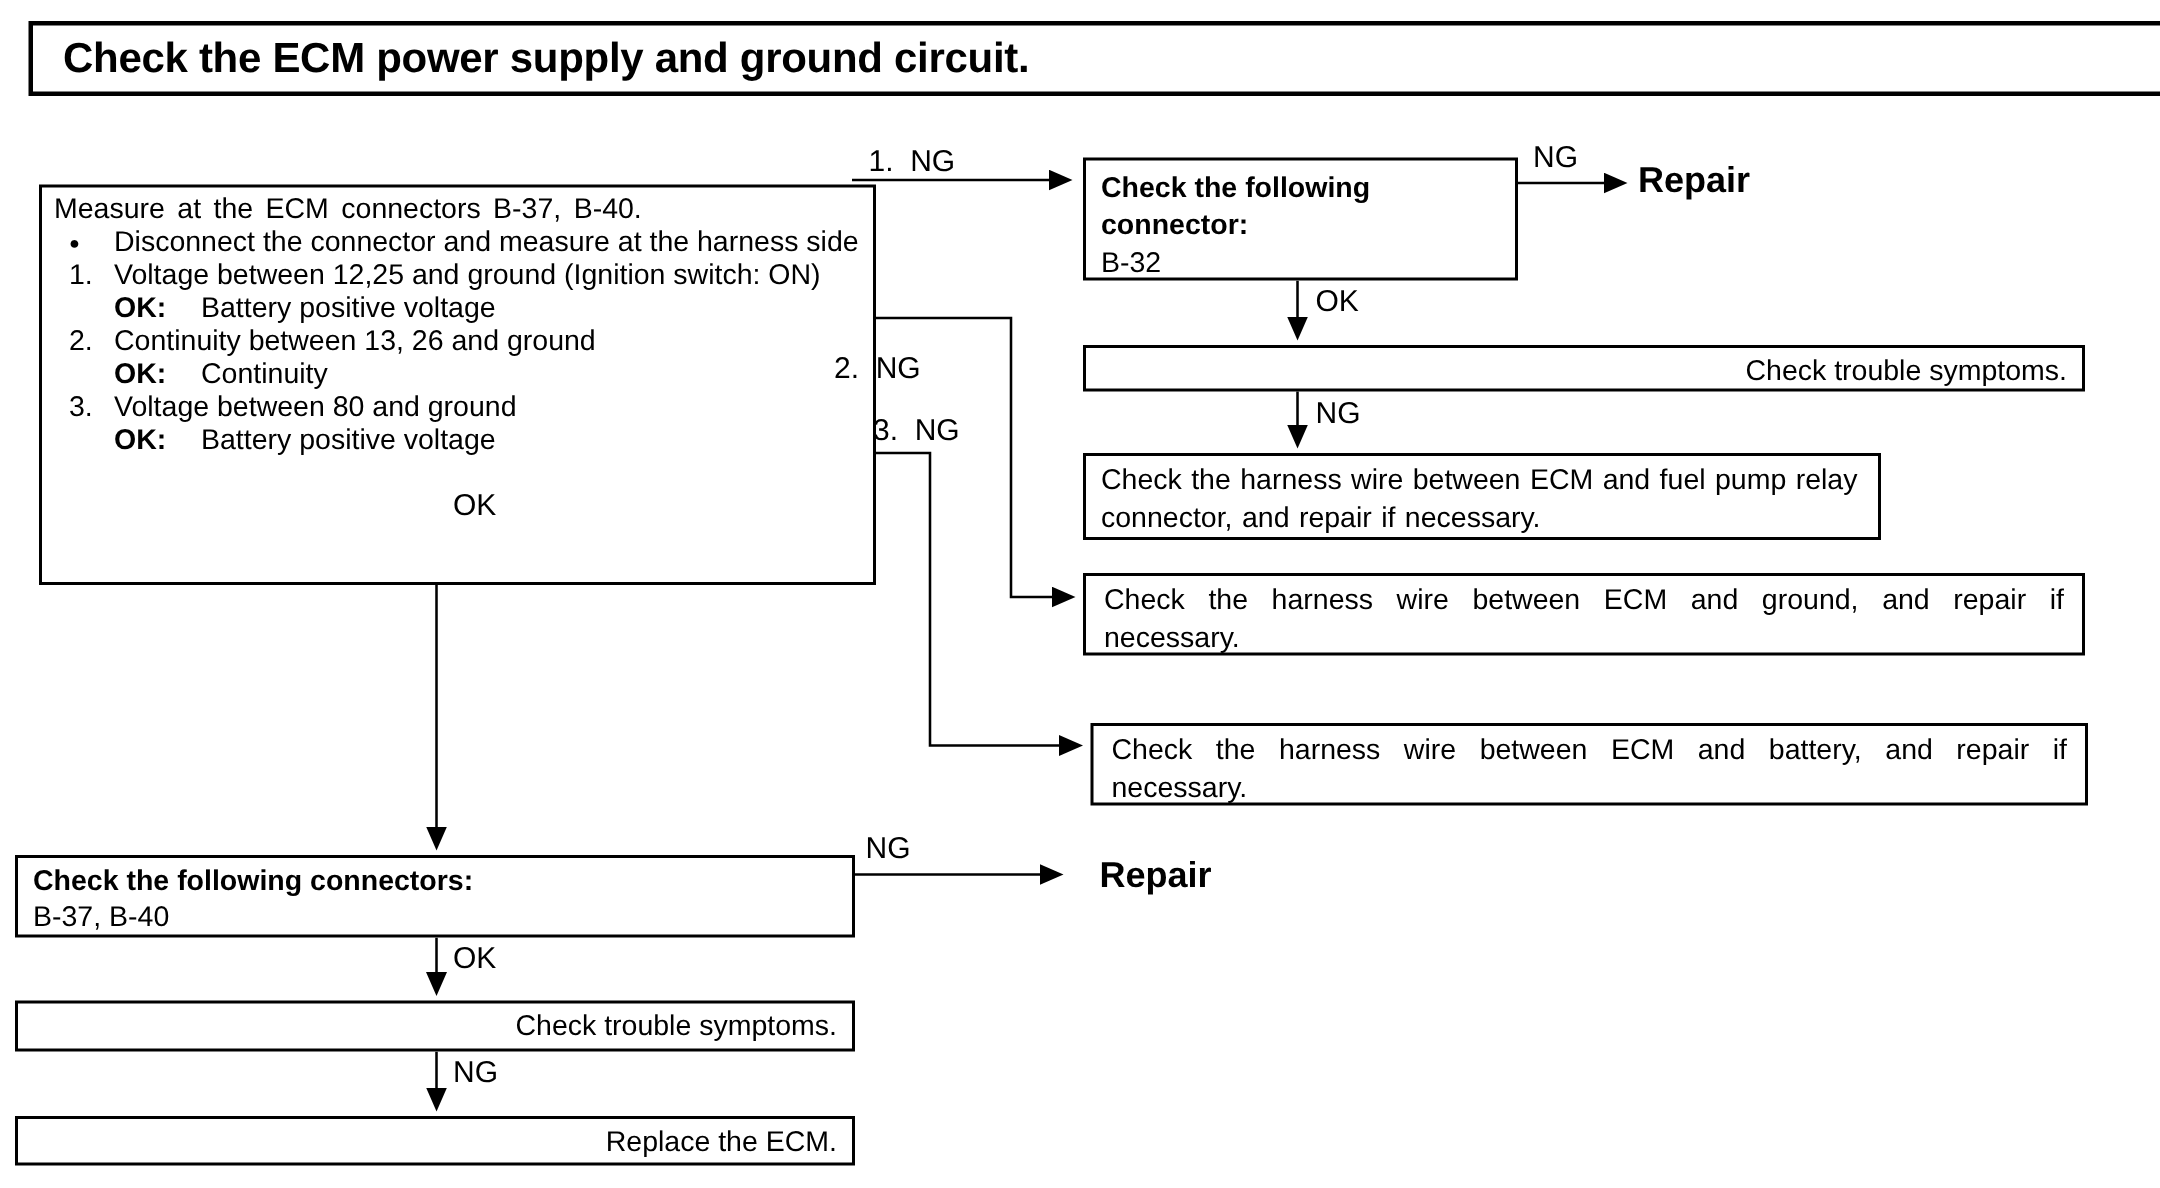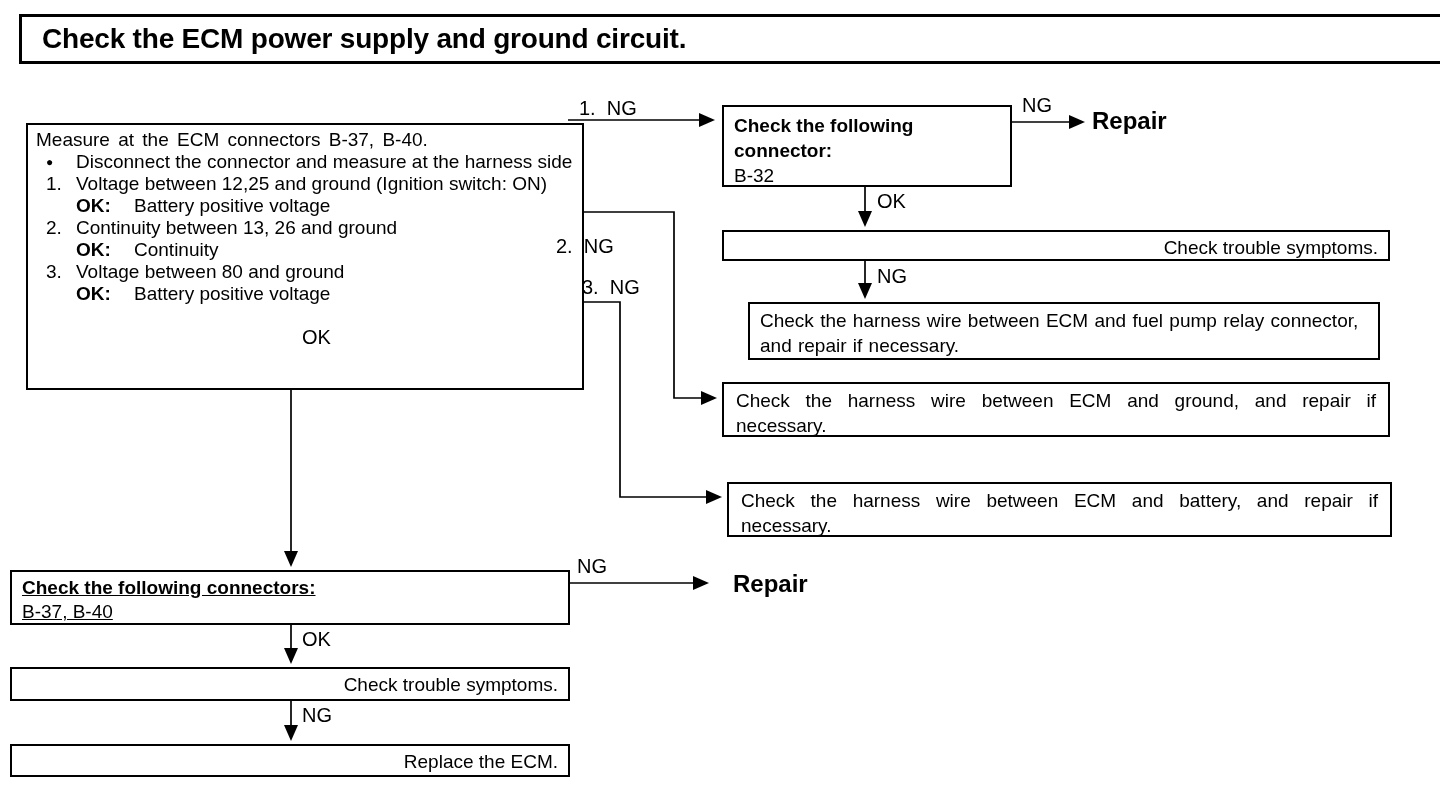--- a/index.html
+++ b/index.html
@@ -113,33 +113,33 @@
 
   <div class="node" id="node-b32" style="left:722px;top:105px;width:290px;height:82px;">
     <div class="bold">Check the following connector:</div>
     <div>B-32</div>
   </div>
 
   <div class="node wide one-line" style="left:722px;top:230px;width:668px;height:31px;">
     <span>Check trouble symptoms.</span>
   </div>
 
-  <div class="node wide two-line fuel" style="left:748px;top:302px;width:632px;height:58px;">
+  <div class="node wide two-line fuel" style="left:722px;top:302px;width:532px;height:58px;">
     <span>Check the harness wire between ECM and fuel pump relay connector, and repair if necessary.</span>
   </div>
 
   <div class="node wide two-line justify" style="left:722px;top:382px;width:668px;height:55px;">
     <span>Check the harness wire between ECM and ground, and repair if necessary.</span>
   </div>
 
   <div class="node wide two-line justify" style="left:727px;top:482px;width:665px;height:55px;">
     <span>Check the harness wire between ECM and battery, and repair if necessary.</span>
   </div>
 
-  <div class="node" id="node-connectors" style="left:10px;top:570px;width:560px;height:55px;text-decoration:underline;">
+  <div class="node" id="node-connectors" style="left:10px;top:570px;width:560px;height:55px;">
     <div class="bold">Check the following connectors:</div>
     <div>B-37, B-40</div>
   </div>
 
   <div class="node wide one-line" style="left:10px;top:667px;width:560px;height:34px;">
     <span>Check trouble symptoms.</span>
   </div>
 
   <div class="node wide one-line" style="left:10px;top:744px;width:560px;height:33px;">
     <span>Replace the ECM.</span>

